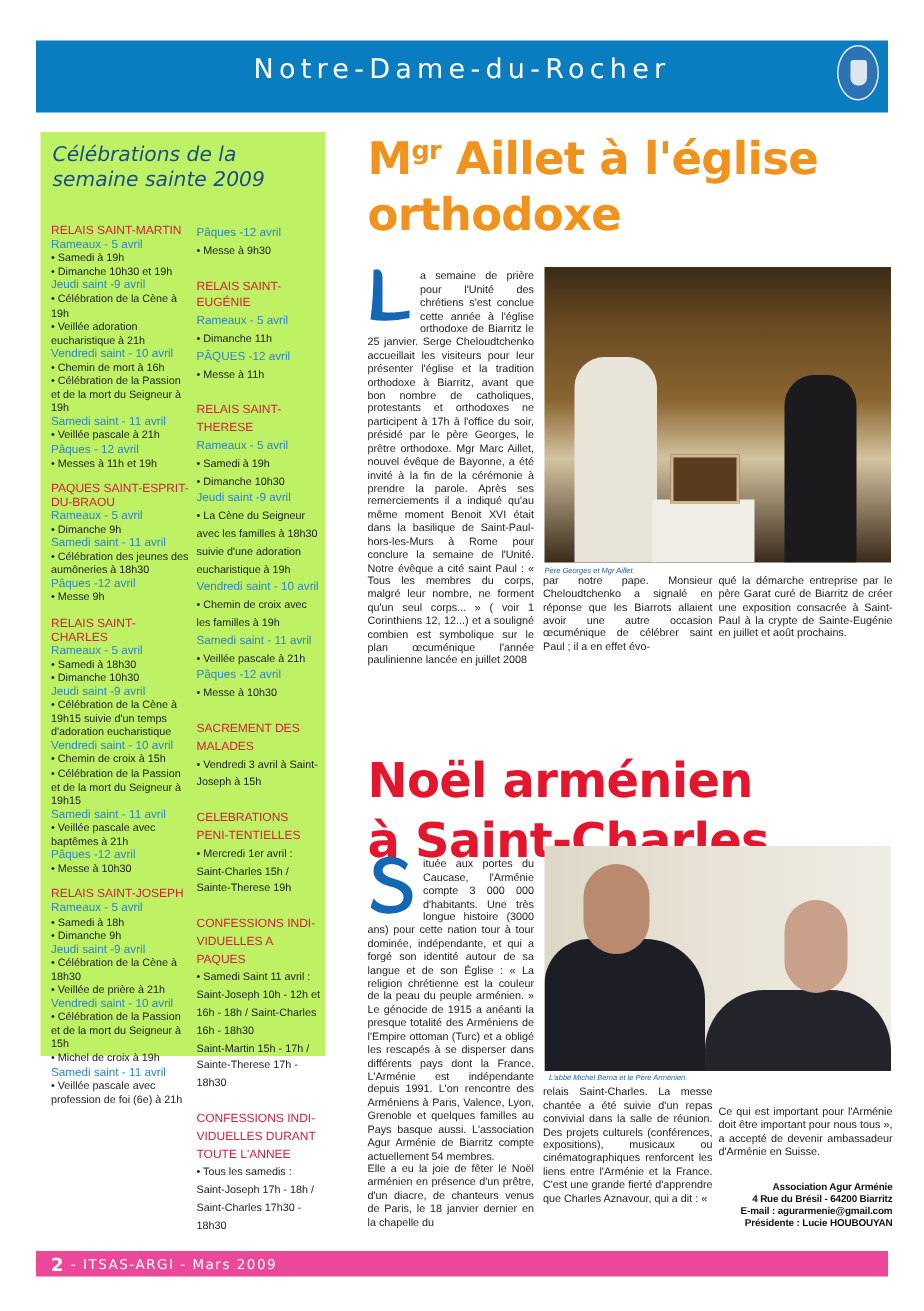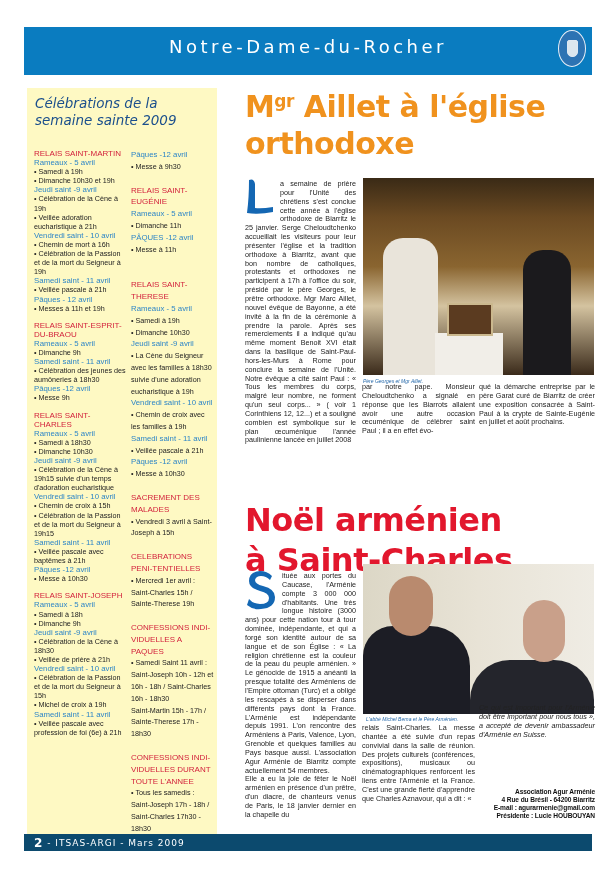--- a/index.html
+++ b/index.html
@@ -2,60 +2,60 @@
 <html><head>
 <meta charset="utf-8">
 <style>
   * { box-sizing: border-box; margin: 0; padding: 0; }
   body { width: 616px; height: 874px; background: #ffffff; position: relative; overflow: hidden; font-family: "Liberation Sans", sans-serif; color: #222; }
   .header-bar { position: absolute; left: 24px; top: 27px; width: 568px; height: 48px; background: #0a7cc0; }
   .header-title { position: absolute; left: 0; right: 0; top: 9px; text-align: center; color: #fff; font-family: "DejaVu Sans", sans-serif; font-size: 18px; letter-spacing: 3.5px; }
   .seal { position: absolute; right: 6px; top: 3px; width: 28px; height: 37px; border: 1.5px solid #e6eef6; border-radius: 50%; background: #2d73b3; }
   .seal::after { content: ""; position: absolute; left: 8px; top: 9px; width: 9px; height: 15px; border: 1px solid #dfe8f2; border-radius: 2px 2px 5px 5px; background: #dbe6ee; }
 
-  .sidebar { position: absolute; left: 27px; top: 88px; width: 190px; height: 746px; background: #fef9c3; }
+  .sidebar { position: absolute; left: 27px; top: 88px; width: 190px; height: 616px; background: #bef264; }
   .sb-title { position: absolute; left: 8px; top: 7px; width: 180px; color: #1b4f8c; font-style: italic; font-family: "DejaVu Sans", sans-serif; font-size: 13.5px; line-height: 17px; }
   .col { position: absolute; font-size: 7.2px; line-height: 9.1px; color: #222; }
   .col1 { left: 7px; top: 61px; width: 94px; }
   .col2 { left: 104px; top: 61px; width: 84px; line-height: 11.8px; }
   .rh { color: #d21f3b; font-size: 8px; font-weight: normal; }
   .dh { color: #2e86c7; font-size: 7.8px; }
   .blk { margin-bottom: 8px; }
   .ln { display: block; }
 
   .h1 { position: absolute; left: 245px; top: 83px; color: #f0921e; font-family: "DejaVu Sans", sans-serif; font-weight: bold; font-size: 30px; line-height: 37px; width: 370px; letter-spacing: -0.5px; }
   .h1 sup { font-size: 17px; vertical-align: 10px; }
   .h2 { position: absolute; left: 245px; top: 472px; color: #e2172d; font-family: "DejaVu Sans", sans-serif; font-weight: bold; font-size: 32px; line-height: 40px; width: 370px; letter-spacing: -0.5px; margin-top: 28px; }
 
   .txt { position: absolute; font-size: 7.2px; line-height: 8.85px; text-align: justify; color: #222; font-family: "Liberation Sans", sans-serif; }
   .a1c1 { left: 245px; top: 180px; width: 111px; text-indent: 0; }
   .dropcap { float: left; width: 30px; height: 38px; margin: -2px 5px 0 0; }
   .a1c2 { left: 362px; top: 383px; width: 113px; }
   .a1c3 { left: 479px; top: 383px; width: 116px; }
   .a2c1 { left: 245px; top: 572px; width: 111px; }
   .a2c2 { left: 362px; top: 724px; width: 113px; }
-  .a2c3 { left: 479px; top: 704px; width: 116px; font-style: italic; }
+  .a2c3 { left: 479px; top: 737px; width: 116px; }
 
   .photo1 { position: absolute; left: 363px; top: 178px; width: 231px; height: 197px; background: linear-gradient(180deg, #3a2a16 0%, #6b4a22 20%, #8a6530 45%, #d4c3a0 65%, #3a2a1a 100%); overflow: hidden; }
   .p1-robe { position: absolute; left: 20px; top: 60px; width: 55px; height: 137px; background: #e9e4da; border-radius: 20px 20px 0 0; }
   .p1-black { position: absolute; left: 160px; top: 72px; width: 48px; height: 125px; background: #1b1a1d; border-radius: 20px 20px 0 0; }
   .p1-icon { position: absolute; left: 84px; top: 125px; width: 46px; height: 33px; background: #5b3b20; border: 2px solid #cbb88e; }
   .p1-altar { position: absolute; left: 72px; top: 155px; width: 68px; height: 42px; background: #f1eee8; }
   .cap1 { position: absolute; left: 363px; top: 378px; font-size: 5px; color: #1e64a8; font-style: italic; }
 
   .photo2 { position: absolute; left: 363px; top: 564px; width: 231px; height: 150px; background: linear-gradient(90deg, #dcd7c6 0%, #e8e3d6 50%, #efece4 100%); overflow: hidden; }
   .p2-left { position: absolute; left: 0; top: 62px; width: 107px; height: 88px; background: #1c1d25; border-radius: 30px 40px 0 0; }
   .p2-lhead { position: absolute; left: 26px; top: 12px; width: 44px; height: 60px; background: #b98a6e; border-radius: 22px; }
   .p2-right { position: absolute; left: 107px; top: 96px; width: 124px; height: 54px; background: #24252c; border-radius: 40px 40px 0 0; }
   .p2-rhead { position: absolute; left: 160px; top: 36px; width: 42px; height: 62px; background: #c9a08a; border-radius: 22px; }
   .cap2 { position: absolute; left: 366px; top: 716px; font-size: 5px; color: #1e64a8; font-style: italic; }
 
   .sig { position: absolute; left: 479px; top: 788px; width: 116px; text-align: right; font-size: 6.6px; line-height: 8px; font-weight: bold; color: #111; font-family: "Liberation Sans", sans-serif; letter-spacing: -0.1px; }
 
-  .footer-bar { position: absolute; left: 24px; top: 834px; width: 568px; height: 17px; background: #0c4a6e; }
+  .footer-bar { position: absolute; left: 24px; top: 834px; width: 568px; height: 17px; background: #ec4899; }
   .footer-text { position: absolute; left: 10px; top: 2px; color: #fff; font-family: "DejaVu Sans", sans-serif; font-size: 9px; letter-spacing: 1px; }
   .footer-text .pg { font-weight: bold; font-size: 12px; vertical-align: -1px; }
 </style>
 </head>
 <body>
 
 <div class="header-bar">
   <div class="header-title">Notre-Dame-du-Rocher</div>
   <div class="seal"></div>
 </div>
@@ -74,21 +74,21 @@
       <span class="ln">• Veillée adoration eucharistique à 21h</span>
       <span class="ln dh">Vendredi saint - 10 avril</span>
       <span class="ln">• Chemin de mort à 16h</span>
       <span class="ln">• Célébration de la Passion et de la mort du Seigneur à 19h</span>
       <span class="ln dh">Samedi saint - 11 avril</span>
       <span class="ln">• Veillée pascale à 21h</span>
       <span class="ln dh">Pâques - 12 avril</span>
       <span class="ln">• Messes à 11h et 19h</span>
     </div>
     <div class="blk">
-      <span class="ln rh">RELAIS SAINT-ESPRIT-DU-BRAOU</span>
+      <span class="ln rh">PAQUES SAINT-ESPRIT-DU-BRAOU</span>
       <span class="ln dh">Rameaux - 5 avril</span>
       <span class="ln">• Dimanche 9h</span>
       <span class="ln dh">Samedi saint - 11 avril</span>
       <span class="ln">• Célébration des jeunes des aumôneries à 18h30</span>
       <span class="ln dh">Pâques -12 avril</span>
       <span class="ln">• Messe 9h</span>
     </div>
     <div class="blk">
       <span class="ln rh">RELAIS SAINT-CHARLES</span>
       <span class="ln dh">Rameaux - 5 avril</span>
@@ -125,21 +125,21 @@
       <span class="ln dh">Pâques -12 avril</span>
       <span class="ln">• Messe à 9h30</span>
     </div>
     <div class="blk" style="margin-top:12px">
       <span class="ln rh">RELAIS SAINT-EUGÉNIE</span>
       <span class="ln dh">Rameaux - 5 avril</span>
       <span class="ln">• Dimanche 11h</span>
       <span class="ln dh">PÂQUES -12 avril</span>
       <span class="ln">• Messe à 11h</span>
     </div>
-    <div class="blk" style="margin-top:24px">
+    <div class="blk" style="margin-top:12px">
       <span class="ln rh">RELAIS SAINT-THERESE</span>
       <span class="ln dh">Rameaux - 5 avril</span>
       <span class="ln">• Samedi à 19h</span>
       <span class="ln">• Dimanche 10h30</span>
       <span class="ln dh">Jeudi saint -9 avril</span>
       <span class="ln">• La Cène du Seigneur avec les familles à 18h30 suivie d'une adoration eucharistique à 19h</span>
       <span class="ln dh">Vendredi saint - 10 avril</span>
       <span class="ln">• Chemin de croix avec les familles à 19h</span>
       <span class="ln dh">Samedi saint - 11 avril</span>
       <span class="ln">• Veillée pascale à 21h</span>

